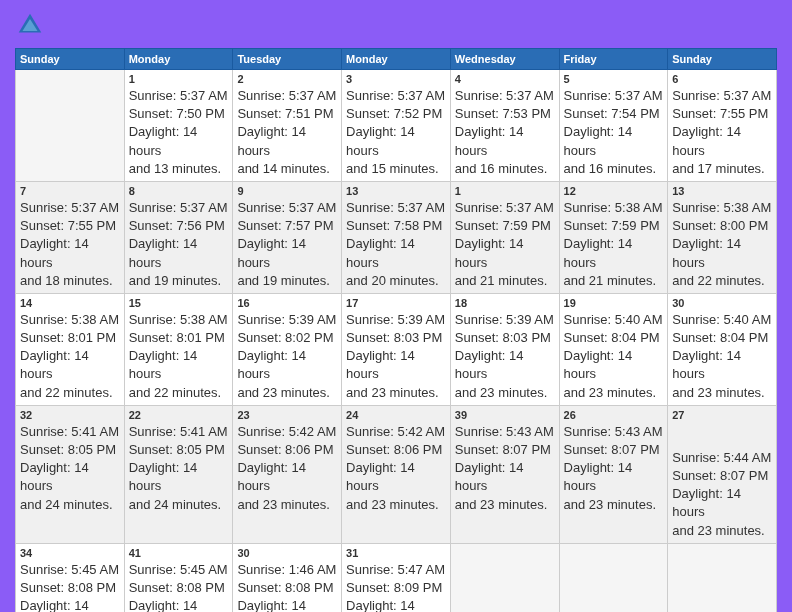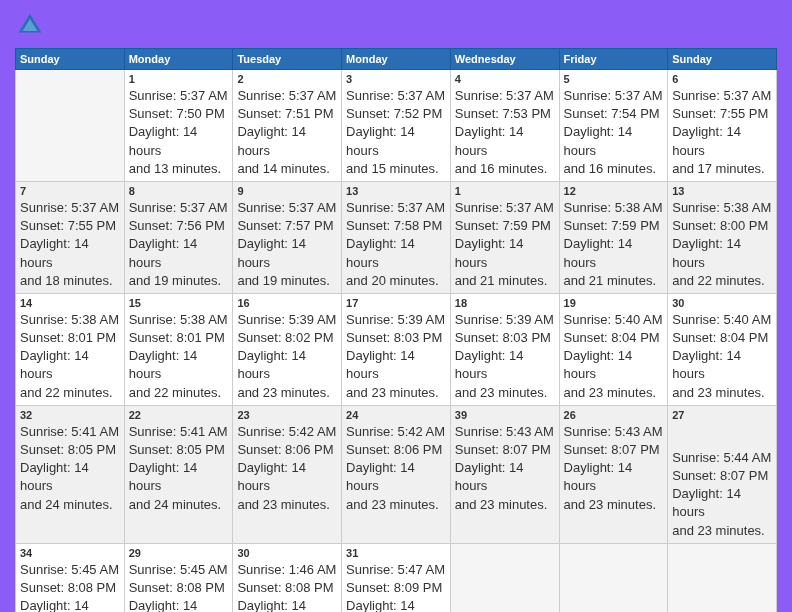--- a/index.html
+++ b/index.html
@@ -335,21 +335,21 @@
         </tr>
         <tr>
           <td>
             <span class="day-number">34</span>
             <div class="day-info" style="white-space: pre-line;">Sunrise: 5:45 AM
 Sunset: 8:08 PM
 Daylight: 14 hours
 and 22 minutes.</div>
           </td>
           <td>
-            <span class="day-number">29</span>
+            <span class="day-number">41</span>
             <div class="day-info" style="white-space: pre-line;">Sunrise: 5:45 AM
 Sunset: 8:08 PM
 Daylight: 14 hours
 and 22 minutes.</div>
           </td>
           <td>
             <span class="day-number">30</span>
             <div class="day-info" style="white-space: pre-line;">Sunrise: 1:46 AM
 Sunset: 8:08 PM
 Daylight: 14 hours

